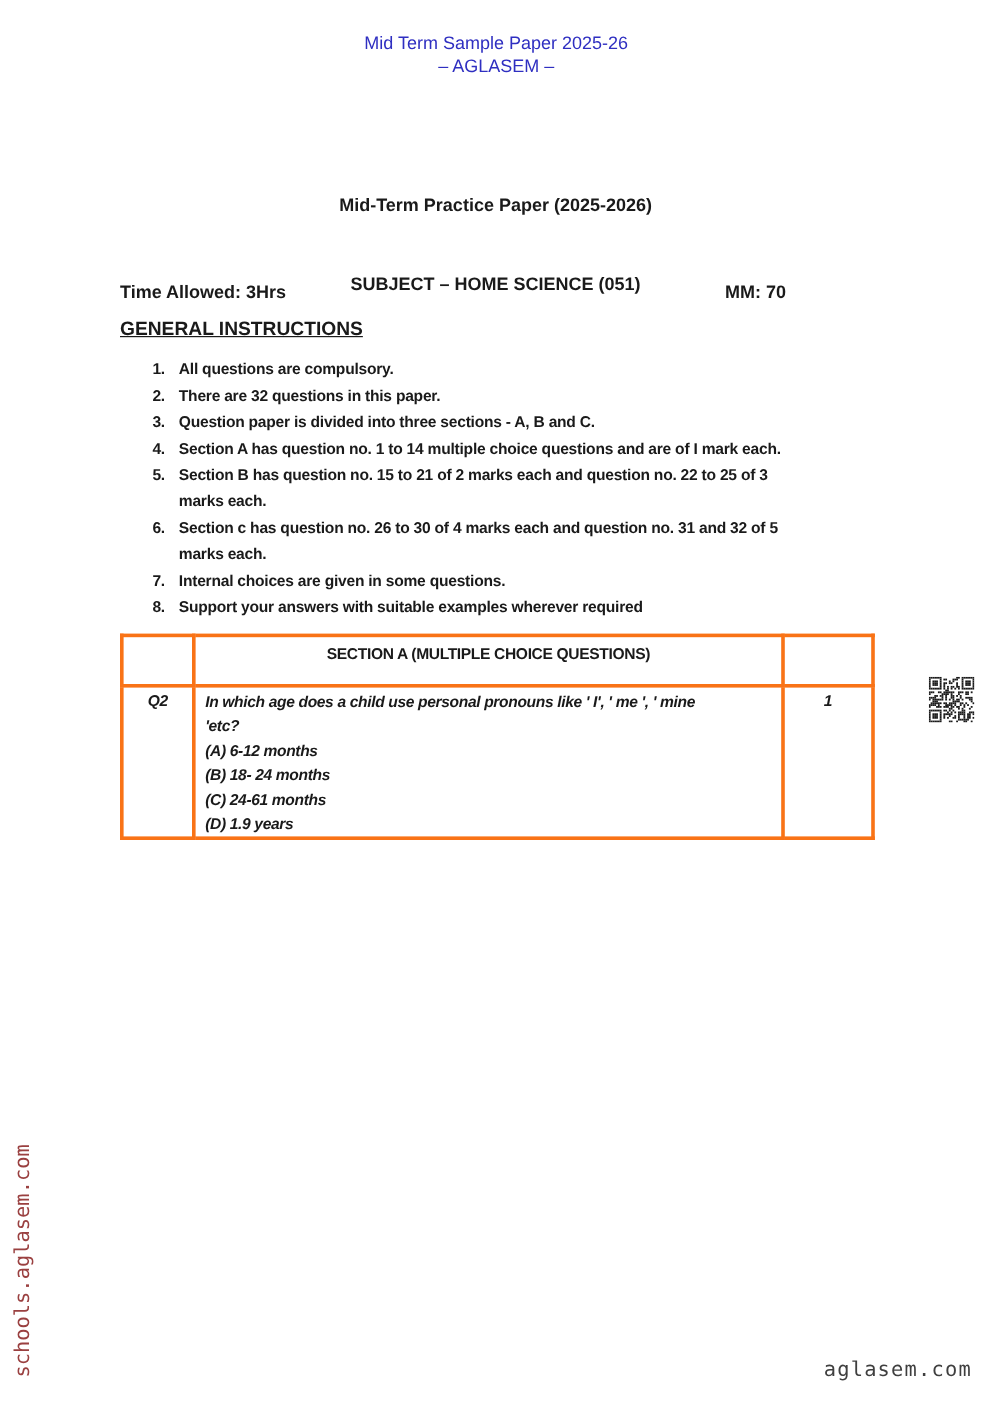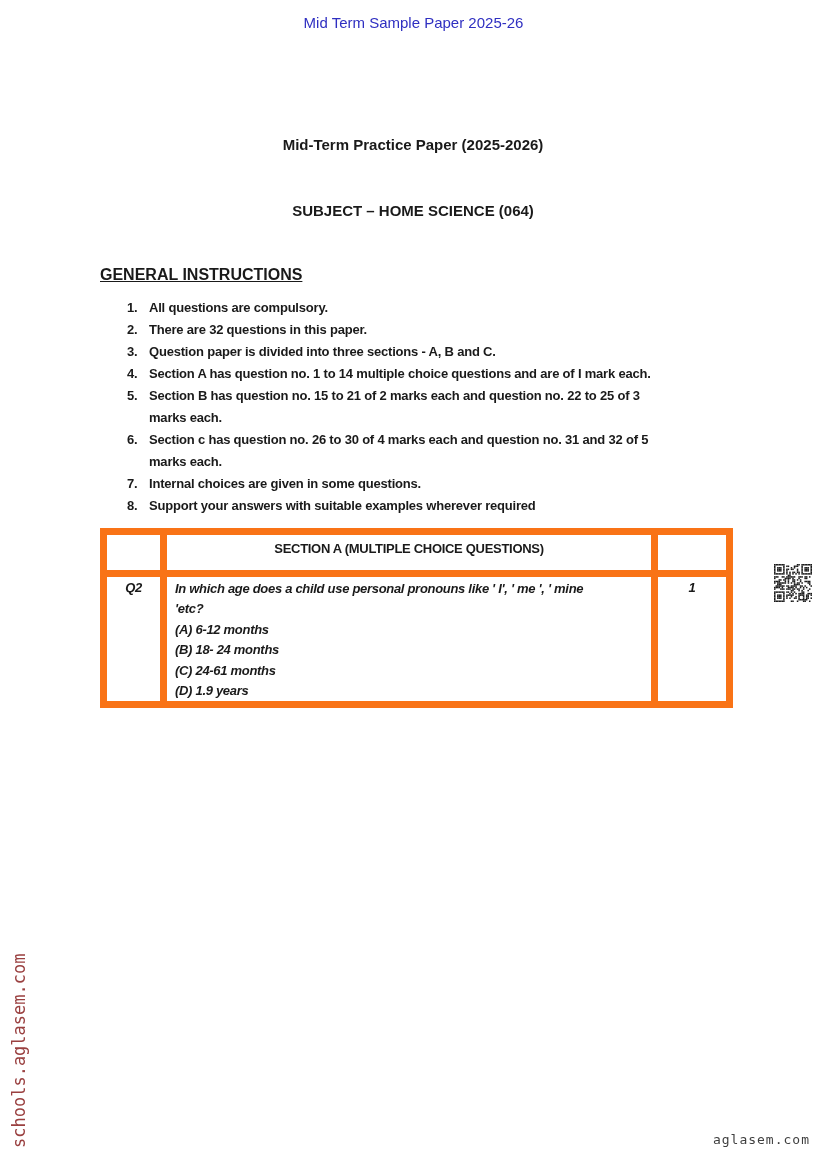--- a/index.html
+++ b/index.html
@@ -8,31 +8,31 @@
     position:relative;
     width:827px; height:1169px;
     background:#ffffff;
     font-family:"Liberation Sans", sans-serif;
     color:#1a1a1a;
     overflow:hidden;
   }
 
   
   .top-mark {
-    position:absolute; top:13px; left:0; width:827px;
+    position:absolute; top:27px; left:0; width:827px;
     text-align:center;
     color:#2f2fc1;
     font-size:15px; line-height:19px;
     font-weight:400;
   }
 
   
   .title-line {
     position:absolute; left:100px; width:626px;
-    text-align:center; font-weight:bold; font-size:15px;
+    text-align:center; font-weight:bold; font-size:15px;margin-top:27px;
   }
   .t1 { top:136px; }
   .t2 { top:169px; }
   .t3 { top:202px; }
 
   
   .meta-row { position:absolute; left:100px; top:235px; width:626px; font-weight:bold; font-size:15px; }
   .meta-mm { position:absolute; right:71px; top:0; }
 
   
@@ -51,21 +51,21 @@
   .instr-text { flex:1; white-space:pre-line; }
 
   
   table.qtable {
     position:absolute; left:100px; top:528px;
     width:626px;
     border-collapse:collapse;
     table-layout:fixed;
   }
   table.qtable td {
-    border:7px solid #f97316;
+    border:3px solid #f97316;
     vertical-align:top;
     font-size:13px; font-weight:bold; letter-spacing:-0.3px;
   }
   col.c-num { width:60px; }
   col.c-q   { width:491px; }
   col.c-m   { width:75px; }
   tr.r-head  { height:42px; }
   tr.r-q1    { height:102px; }
   tr.r-q2    { height:122px;font-style:italic; }
   tr.r-q3    { height:122px; }
@@ -83,40 +83,45 @@
   .left-mark {
     position:absolute; left:10px; top:1148px;
     transform-origin:0 0; transform:rotate(-90deg);
     font-family:"DejaVu Sans Mono", monospace;
     font-size:17px; line-height:18px;
     color:#9a4040; white-space:nowrap;
   }
   .bottom-mark {
     position:absolute; right:17px; top:1132px;
     font-family:"DejaVu Sans Mono", monospace;
-    font-size:13px; letter-spacing:1px;
+    font-size:17px; letter-spacing:1px;
     color:#3f3f3f;
   }
 
   
   .qr { position:absolute; left:774px; top:564px; width:38px; height:38px; }
   .qr svg { width:100%; height:100%; display:block; }
 </style>
 </head>
 <body>
 
 <div class="page">
 
   <div class="top-mark">
     <div>Mid Term Sample Paper 2025-26</div>
+    <div>– AGLASEM –</div>
   </div>
 
   <div class="title-line t1">Mid-Term Practice Paper (2025-2026)</div>
-  <div class="title-line t3">SUBJECT – HOME SCIENCE (064)</div>
-
+  <div class="title-line t3">SUBJECT – HOME SCIENCE (051)</div>
+
+  <div class="meta-row">
+    <span>Time Allowed: 3Hrs</span>
+    <span class="meta-mm">MM: 70</span>
+  </div>
 
   <div class="gi-heading">GENERAL INSTRUCTIONS</div>
 
   <div class="instr-list">
     <div class="instr-item">
       <span class="instr-num">1.</span>
       <span class="instr-text">All questions are compulsory.</span>
     </div>
     <div class="instr-item">
       <span class="instr-num">2.</span>

